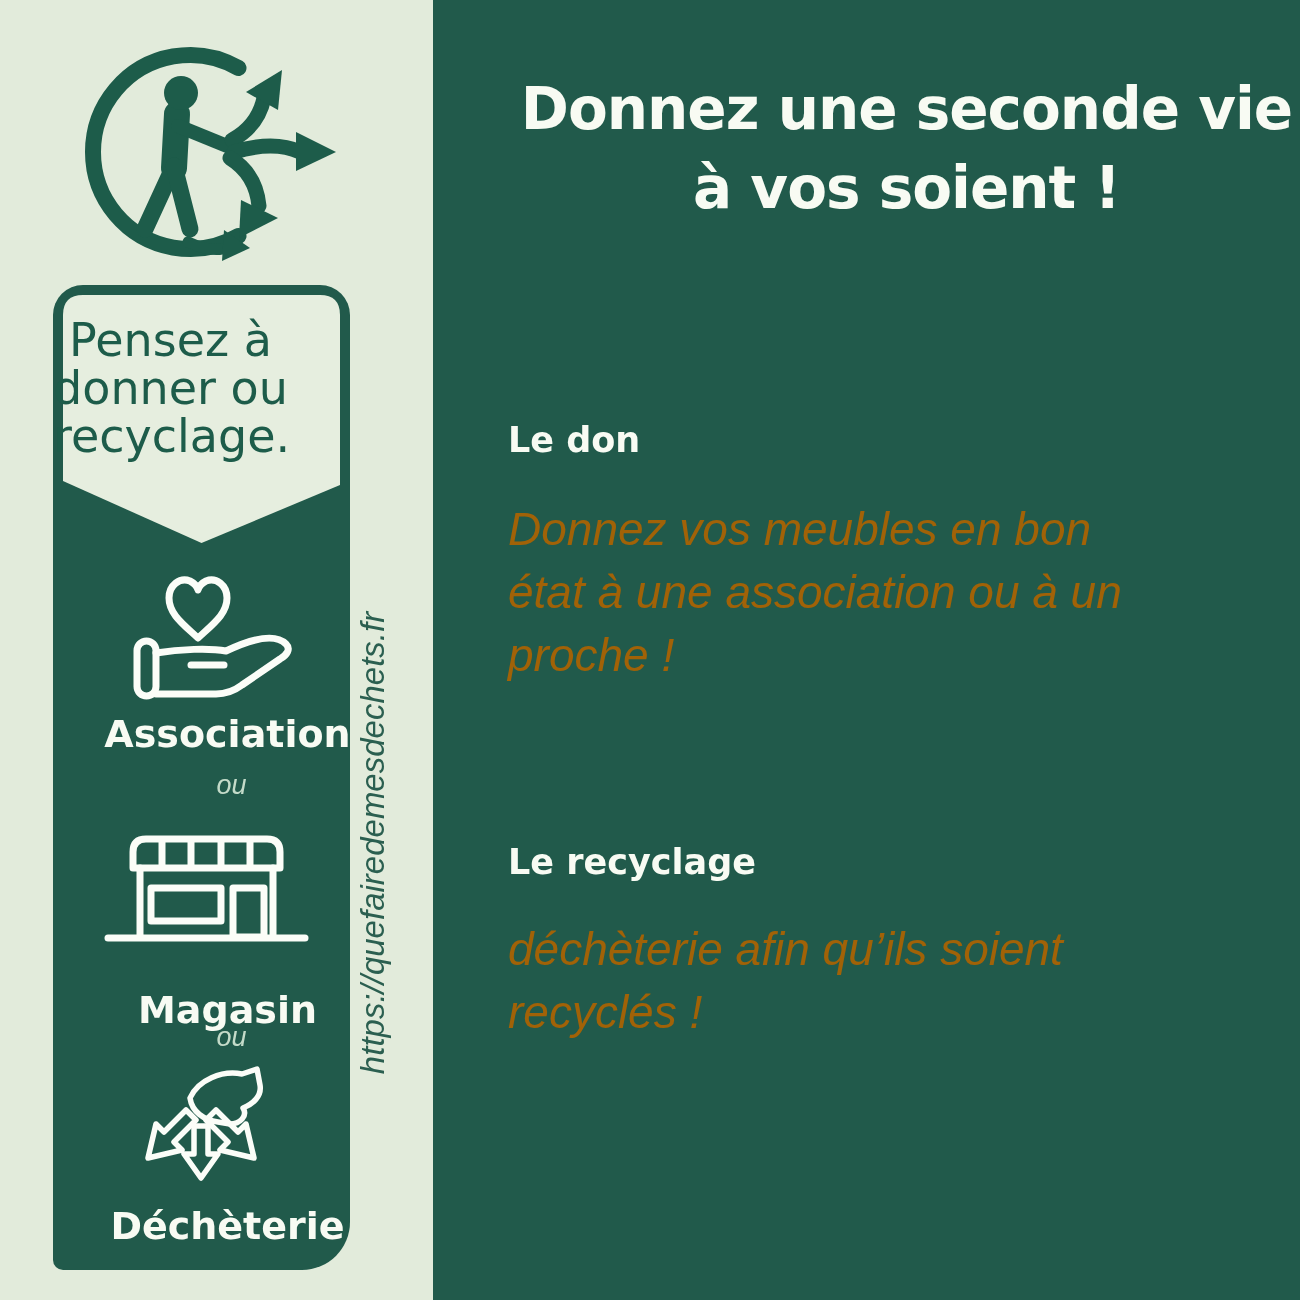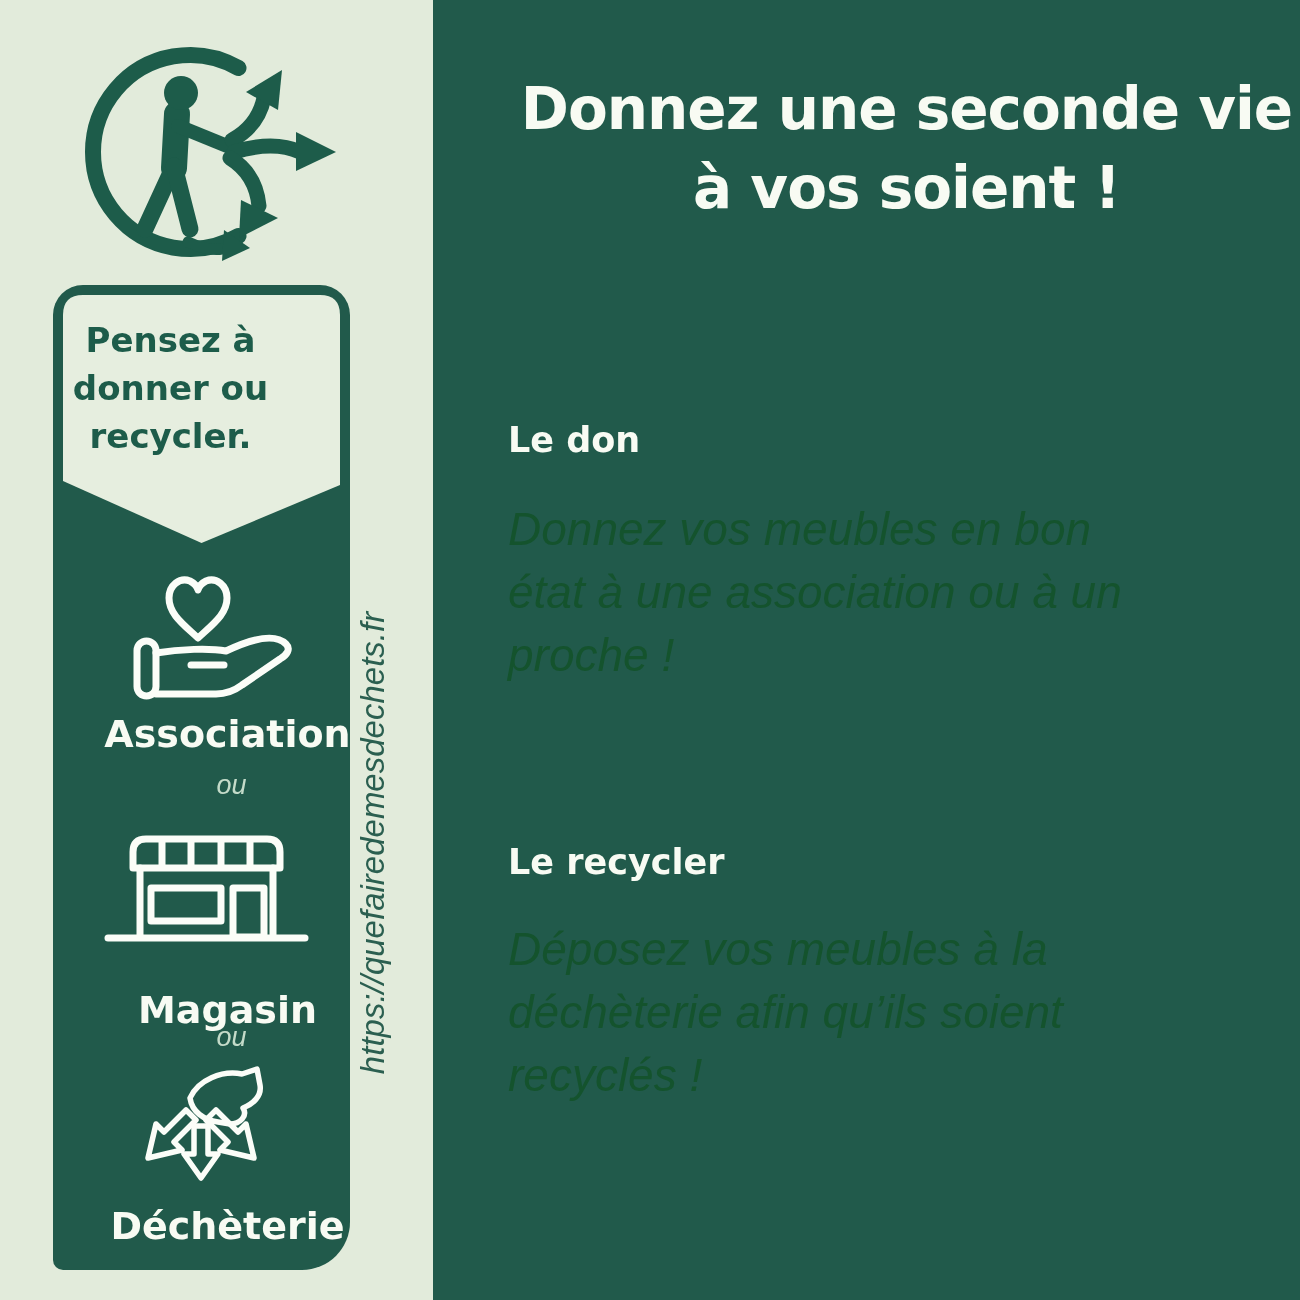--- a/index.html
+++ b/index.html
@@ -6,34 +6,34 @@
   body{width:1300px;height:1300px;overflow:hidden;background:#e2ebdb;
        font-family:"DejaVu Sans",sans-serif;}
   #canvas{position:relative;width:1300px;height:1300px;background:#e2ebdb;}
 
   
   .right-panel{position:absolute;left:433px;top:0;width:867px;height:1300px;background:#215a4b;}
 
   .title{position:absolute;left:433px;top:70px;width:867px;text-align:center;
          color:#f8fbf3;font-weight:bold;font-size:58px;line-height:79px;letter-spacing:-1px;padding-left:40px;}
   .section-heading{position:absolute;left:508px;color:#f8fbf3;font-weight:bold;font-size:35px;line-height:52px;}
-  .section-body{position:absolute;left:508px;color:#14532d;
+  .section-body{position:absolute;left:508px;color:#a16207;
                 font-family:"Liberation Sans",sans-serif;font-style:italic;
                 font-size:46px;line-height:63px;}
   #don-heading{top:414px;}
   #don-body{top:498px;}
   #recyclage-heading{top:836px;}
   #recyclage-body{top:918px;}
 
   
   .column{position:absolute;left:53px;top:285px;width:297px;height:985px;background:#215a4b;
           border-radius:30px 30px 48px 10px;}
   .pennant-svg{position:absolute;left:53px;top:285px;}
   .banner-text{position:absolute;left:53px;top:316px;width:235px;text-align:center;
-               color:#1d5c4a;font-weight:bold;font-size:34px;line-height:48px;}
+               color:#1d5c4a;font-weight:normal;font-size:46px;line-height:48px;}
 
   .col-label{position:absolute;left:53px;width:349px;text-align:center;color:#f8fbf3;
              font-weight:bold;font-size:38px;line-height:44px;}
   .col-sep{position:absolute;left:53px;width:357px;text-align:center;color:#c4dbc9;
            font-family:"Liberation Sans",sans-serif;font-style:italic;font-size:27px;line-height:30px;}
   #label-association{top:712px;}
   #sep-1{top:770px;}
   #label-magasin{top:956px;margin-top:32px;}
   #sep-2{top:1022px;}
   #label-decheterie{top:1204px;}
@@ -77,21 +77,21 @@
   </svg>
 
   <div class="column"></div>
 
   <svg class="pennant-svg" width="297" height="262" viewBox="0 0 297 262">
     <path d="M30,10 H267 Q287,10 287,30 L287,200 L148.5,258 L10,196 L10,30 Q10,10 30,10 Z" fill="#e6eedf"></path>
   </svg>
   <div class="banner-text">
     <div>Pensez à</div>
     <div>donner ou</div>
-    <div>recycler.</div>
+    <div>recyclage.</div>
   </div>
 
   <svg id="heart-hand" class="icon-svg" width="172" height="132" viewBox="0 0 172 132">
     <g fill="none" stroke="#fbfdf8" stroke-width="7" stroke-linecap="round" stroke-linejoin="round">
       <path d="M73,66 C58,52 44,42 44,26 C44,13 55,5 65,9 C69,11 72,14 73,18 C74,14 77,11 81,9 C91,5 102,13 102,26 C102,42 88,52 73,66 Z"></path>
       <rect x="12" y="69" width="19" height="55" rx="9.5"></rect>
       <path d="M31,81 C55,77 85,76 101,79 C120,70 148,59 161,72 C166,77 162,83 155,87 L117,113 C109,119 99,122 91,122 L31,122"></path>
       <path d="M66,93 H99"></path>
     </g>
   </svg>
@@ -132,20 +132,19 @@
     <div>à vos soient !</div>
   </div>
 
   <div id="don-heading" class="section-heading">Le don</div>
   <div id="don-body" class="section-body">
     <div>Donnez vos meubles en bon</div>
     <div>état à une association ou à un</div>
     <div>proche !</div>
   </div>
 
-  <div id="recyclage-heading" class="section-heading">Le recycler</div>
+  <div id="recyclage-heading" class="section-heading">Le recyclage</div>
   <div id="recyclage-body" class="section-body">
-    <div>Déposez vos meubles à la</div>
     <div>déchèterie afin qu’ils soient</div>
     <div>recyclés !</div>
   </div>
 
 </div>
 
 </body></html>

